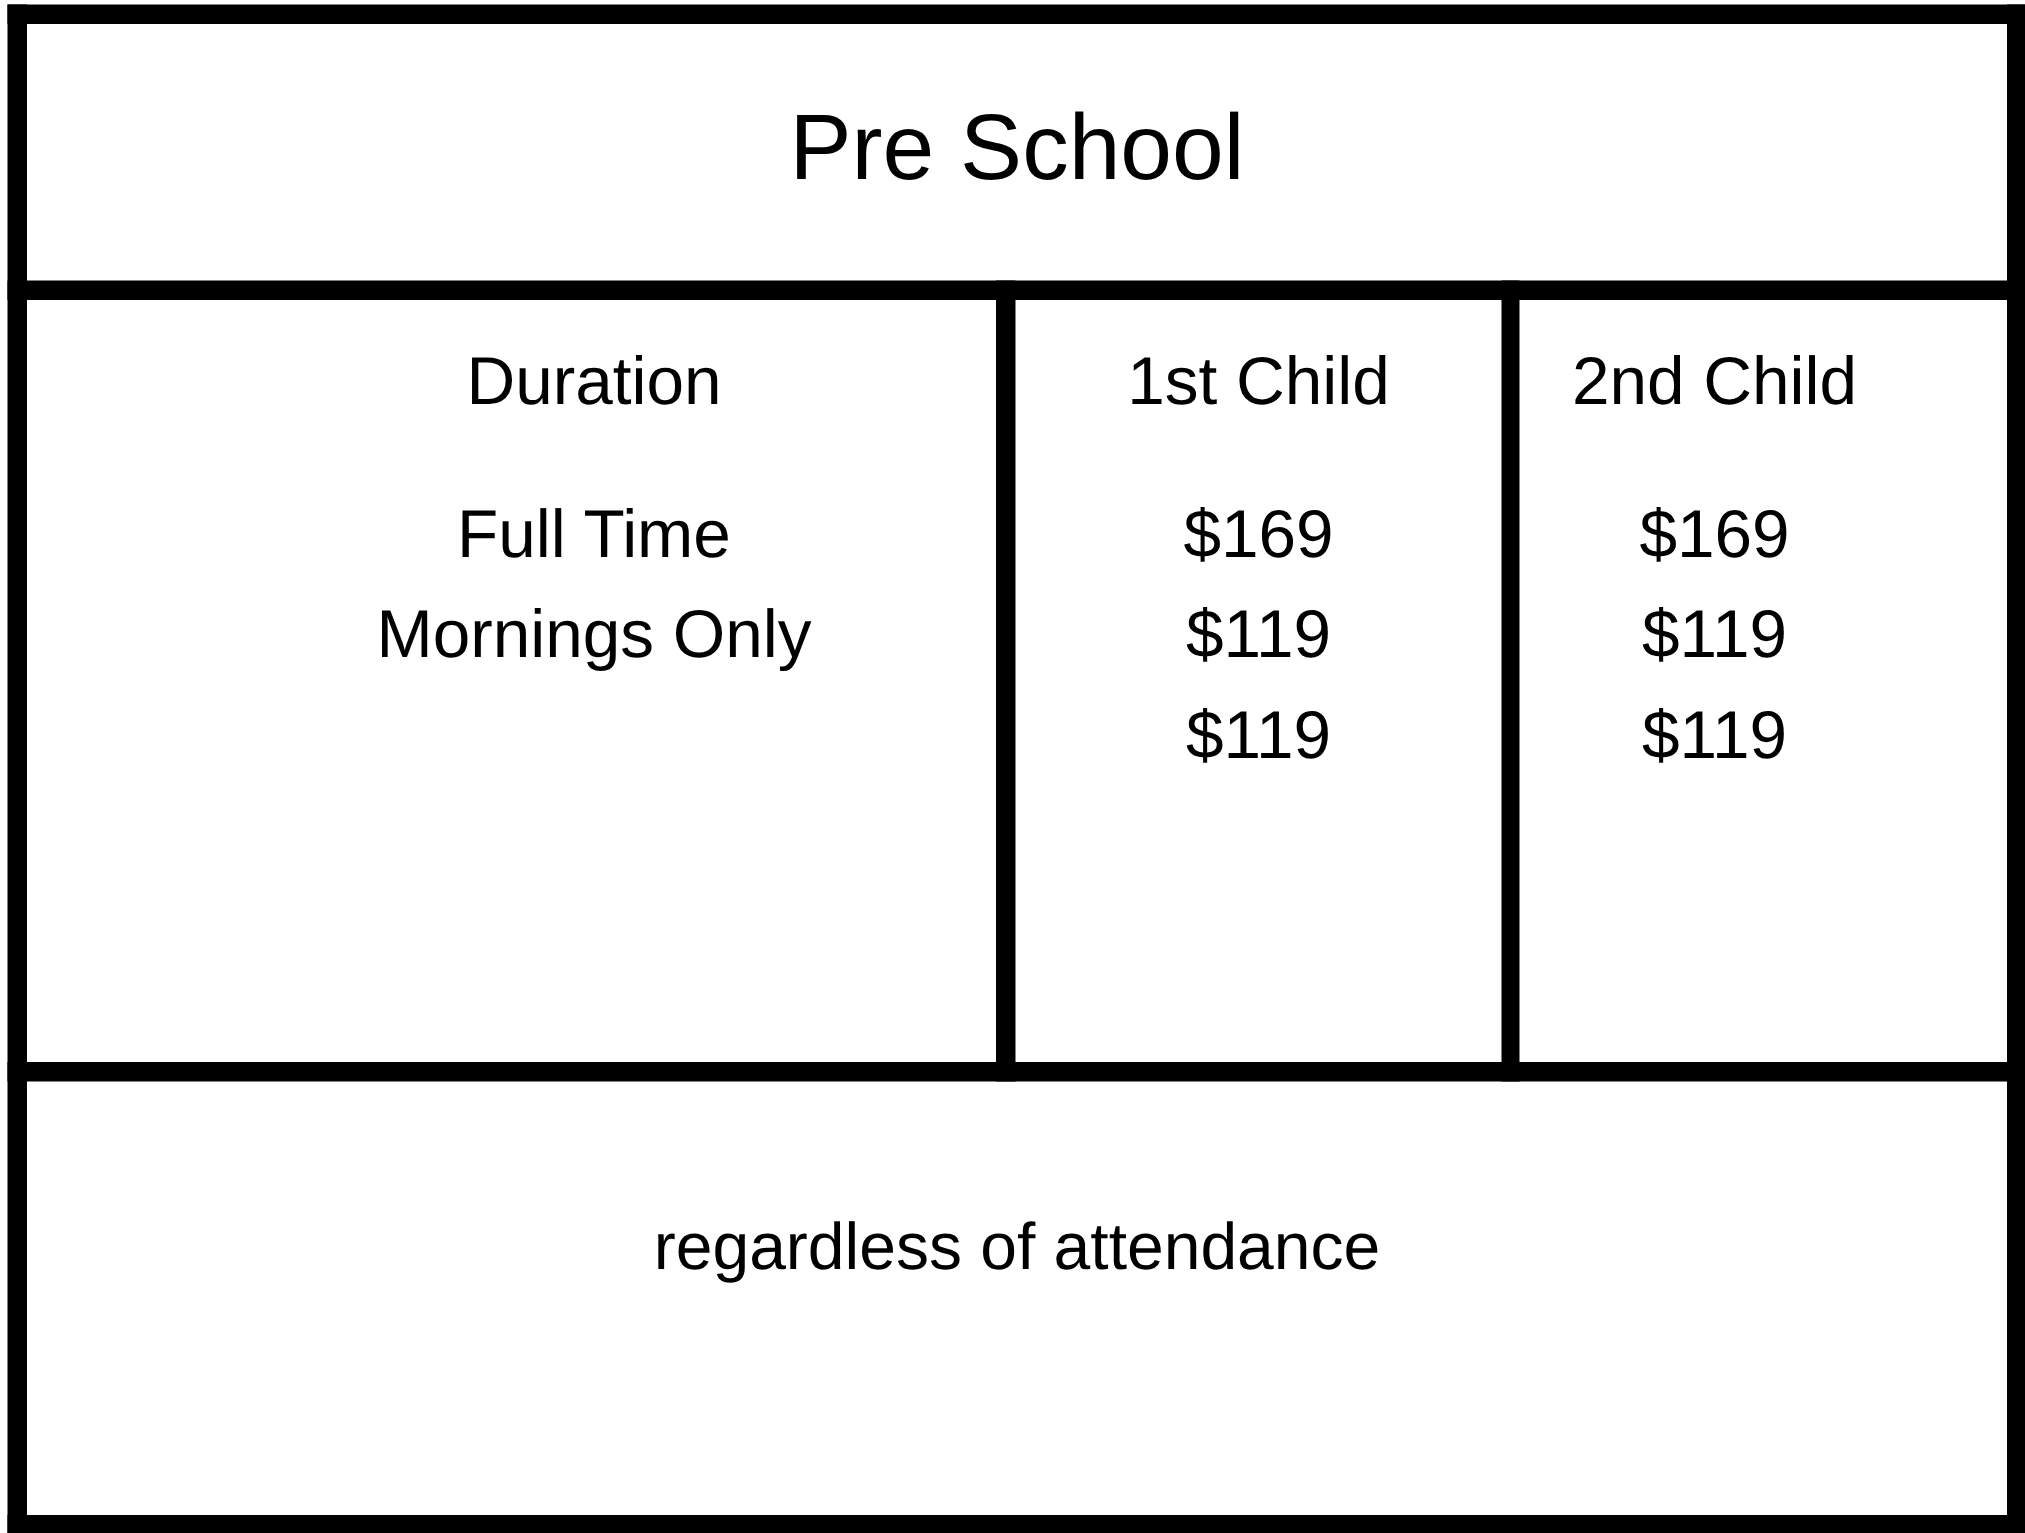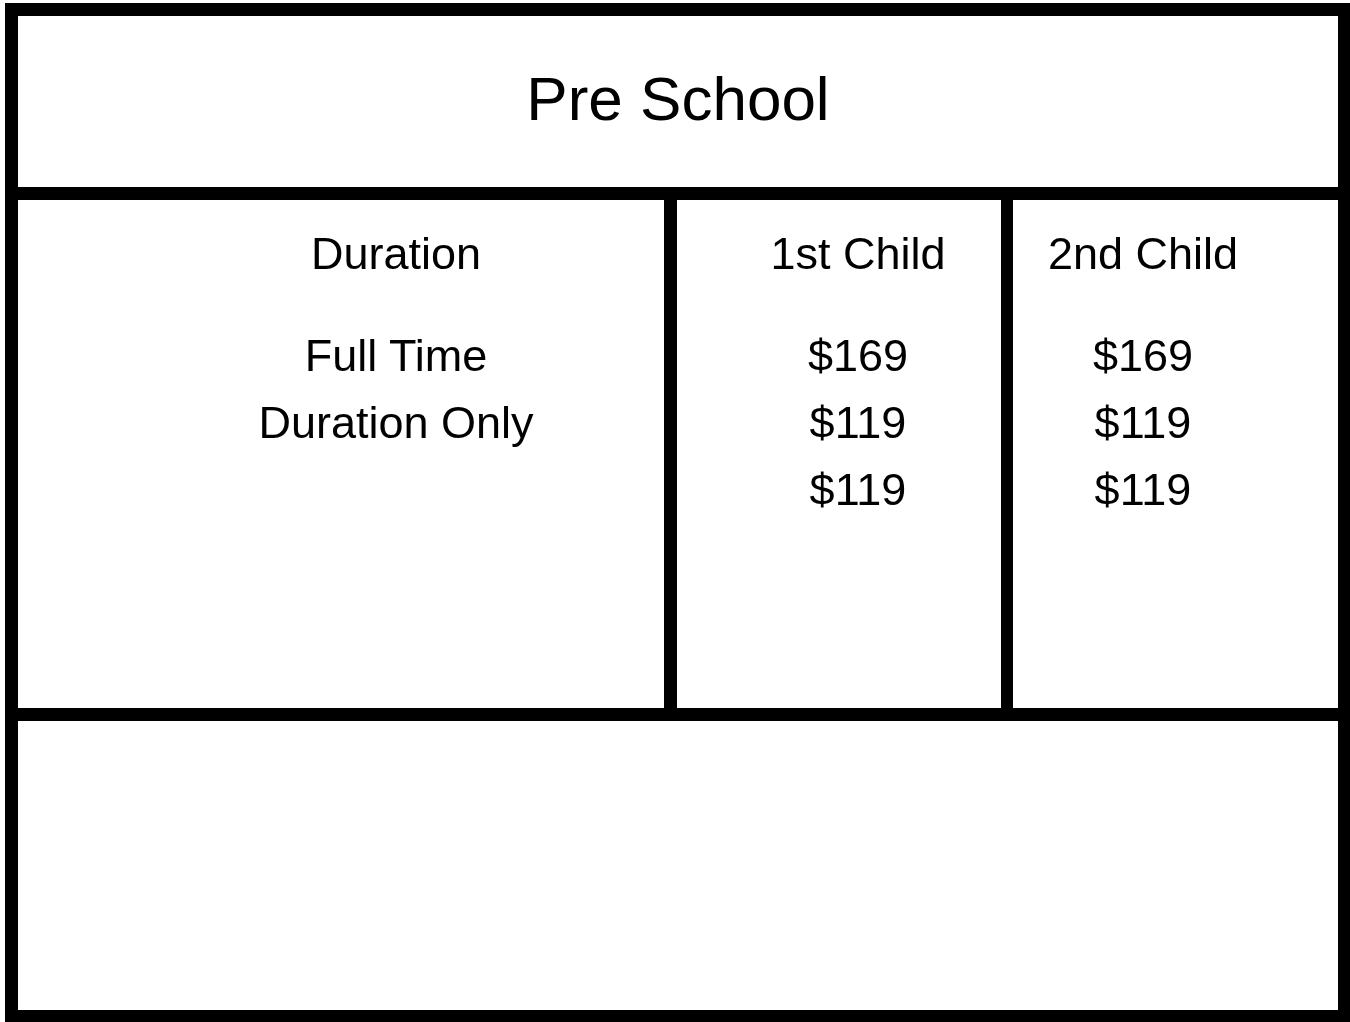--- a/index.html
+++ b/index.html
@@ -6,21 +6,21 @@
     body { width:1350px; height:1022px; position:relative; overflow:hidden;
            font-family:"Liberation Sans", sans-serif; color:#000; }
     .bar { position:absolute; background:#000; }
     .txt { position:absolute; text-align:center; white-space:nowrap; }
     .title { left:18px; width:1320px; top:62px; font-size:62px; line-height:74px; }
     .hdr { top:226px; font-size:45px; line-height:56px; }
     .rows { top:322px; font-size:45px; line-height:67px; }
     .rows div { height:67px; }
     .note { left:18px; width:1320px; top:796px; font-size:44px; line-height:71px; }
     .c1 { left:18px; width:756px; }
-    .c2 { left:696px; width:324px; }
+    .c2 { left:677px; width:324px; }
     .c3 { left:1013px; width:260px; }
   </style>
 </head>
 <body>
 
 <div class="bar" style="left:5px;top:3px;width:1345px;height:13px;"></div>
 <div class="bar" style="left:5px;top:3px;width:13px;height:1019px;"></div>
 <div class="bar" style="left:1338px;top:3px;width:12px;height:1019px;"></div>
 <div class="bar" style="left:5px;top:1010px;width:1345px;height:12px;"></div>
 <div class="bar" style="left:5px;top:187px;width:1345px;height:13px;"></div>
@@ -29,27 +29,28 @@
 <div class="bar" style="left:1001px;top:187px;width:12px;height:534px;"></div>
 
 <div class="txt title">Pre School</div>
 
 <div class="txt hdr c1">Duration</div>
 <div class="txt hdr c2">1st Child</div>
 <div class="txt hdr c3">2nd Child</div>
 
 <div class="txt rows c1">
   <div>Full Time</div>
-  <div>Duration Only</div>
+  <div>Mornings Only</div>
 </div>
 <div class="txt rows c2">
   <div>$169</div>
   <div>$119</div>
   <div>$119</div>
 </div>
 <div class="txt rows c3">
   <div>$169</div>
   <div>$119</div>
   <div>$119</div>
 </div>
 
 <div class="txt note">
+  <div>regardless of attendance</div>
 </div>
 
 </body></html>

